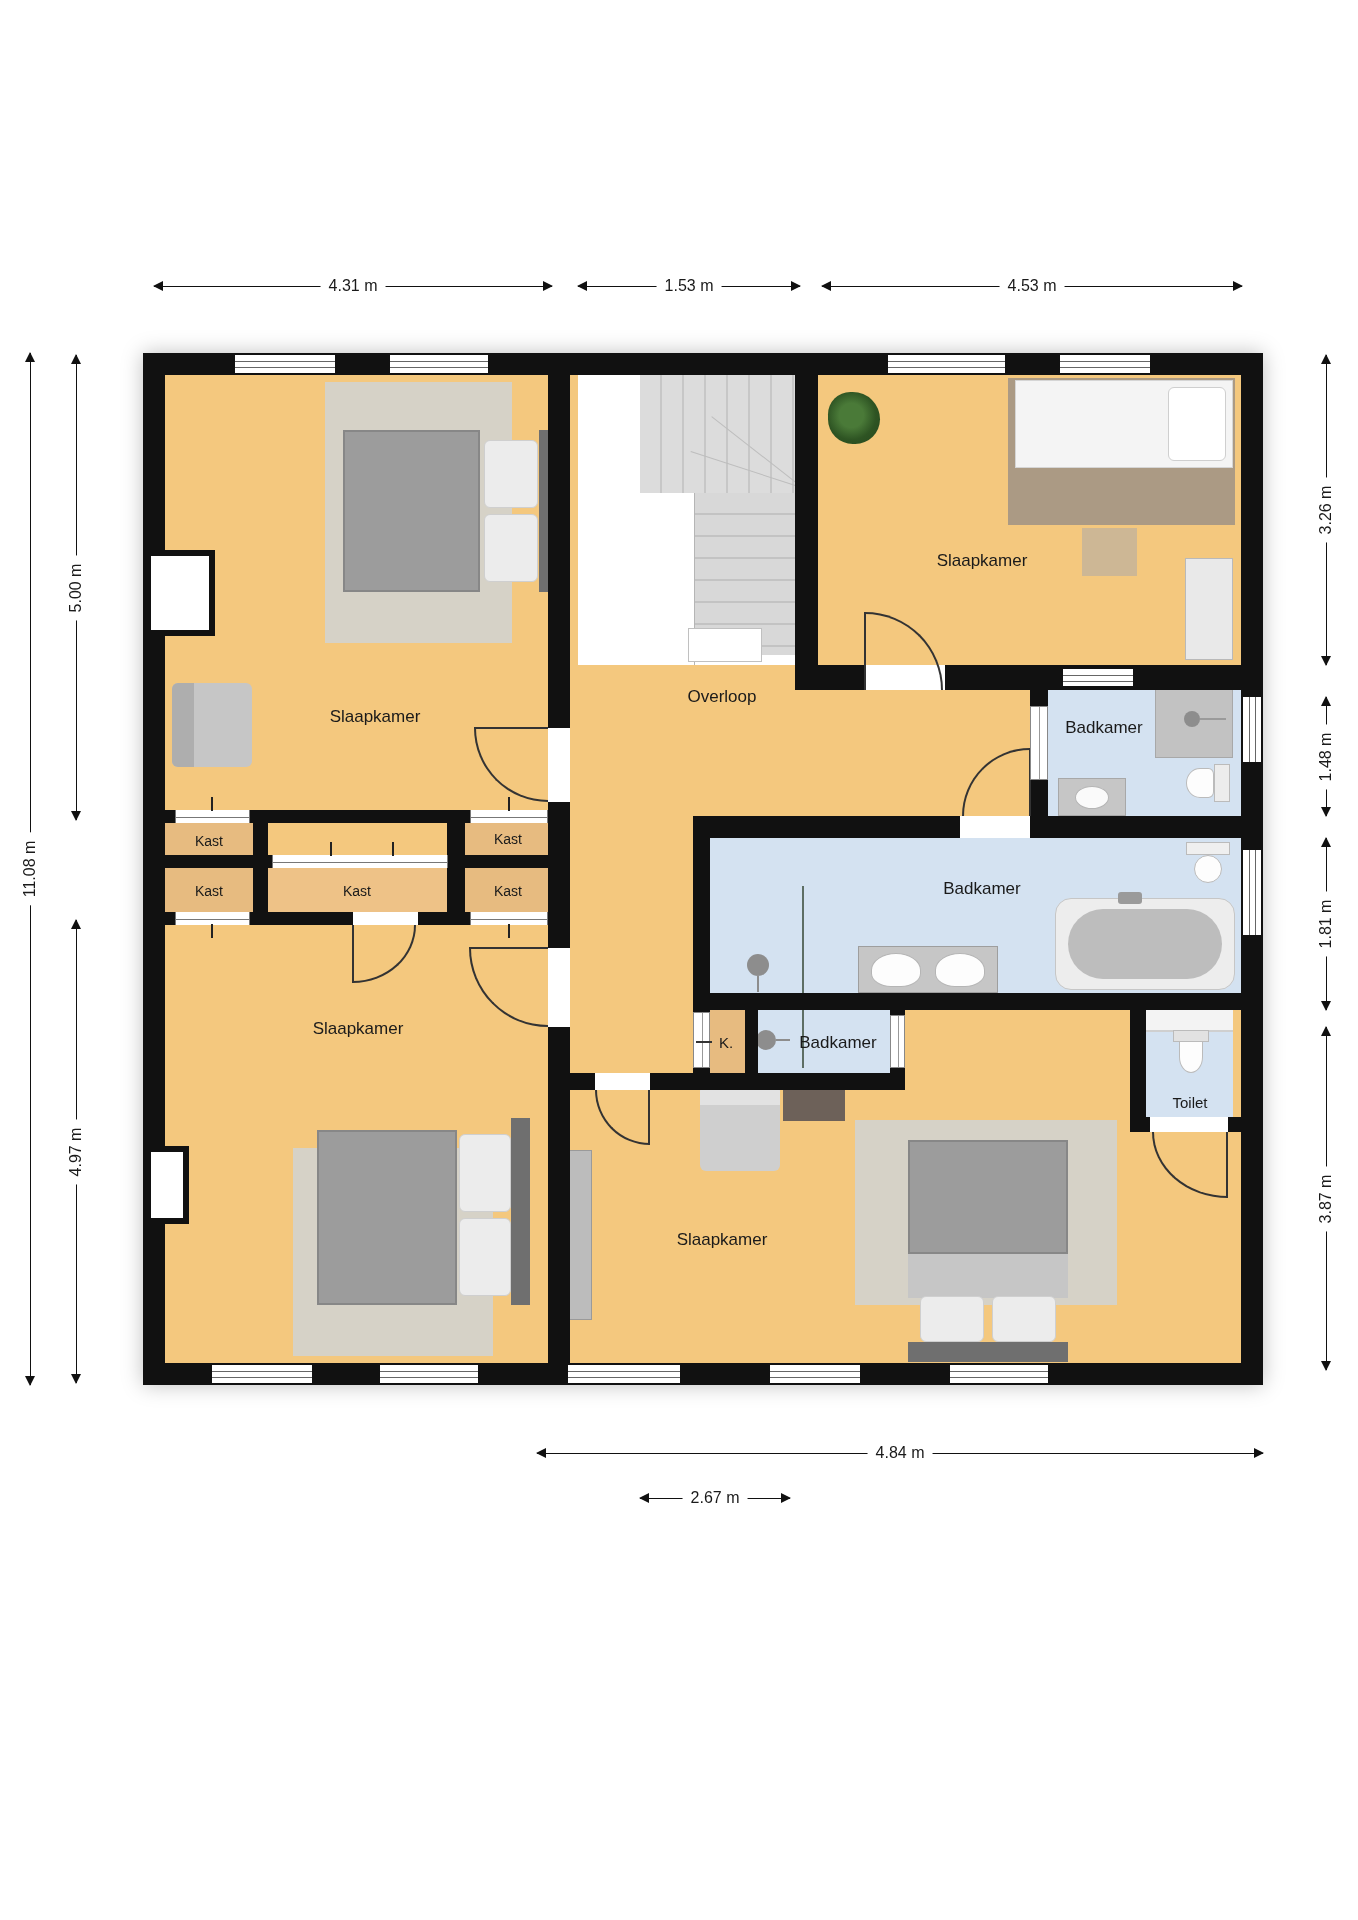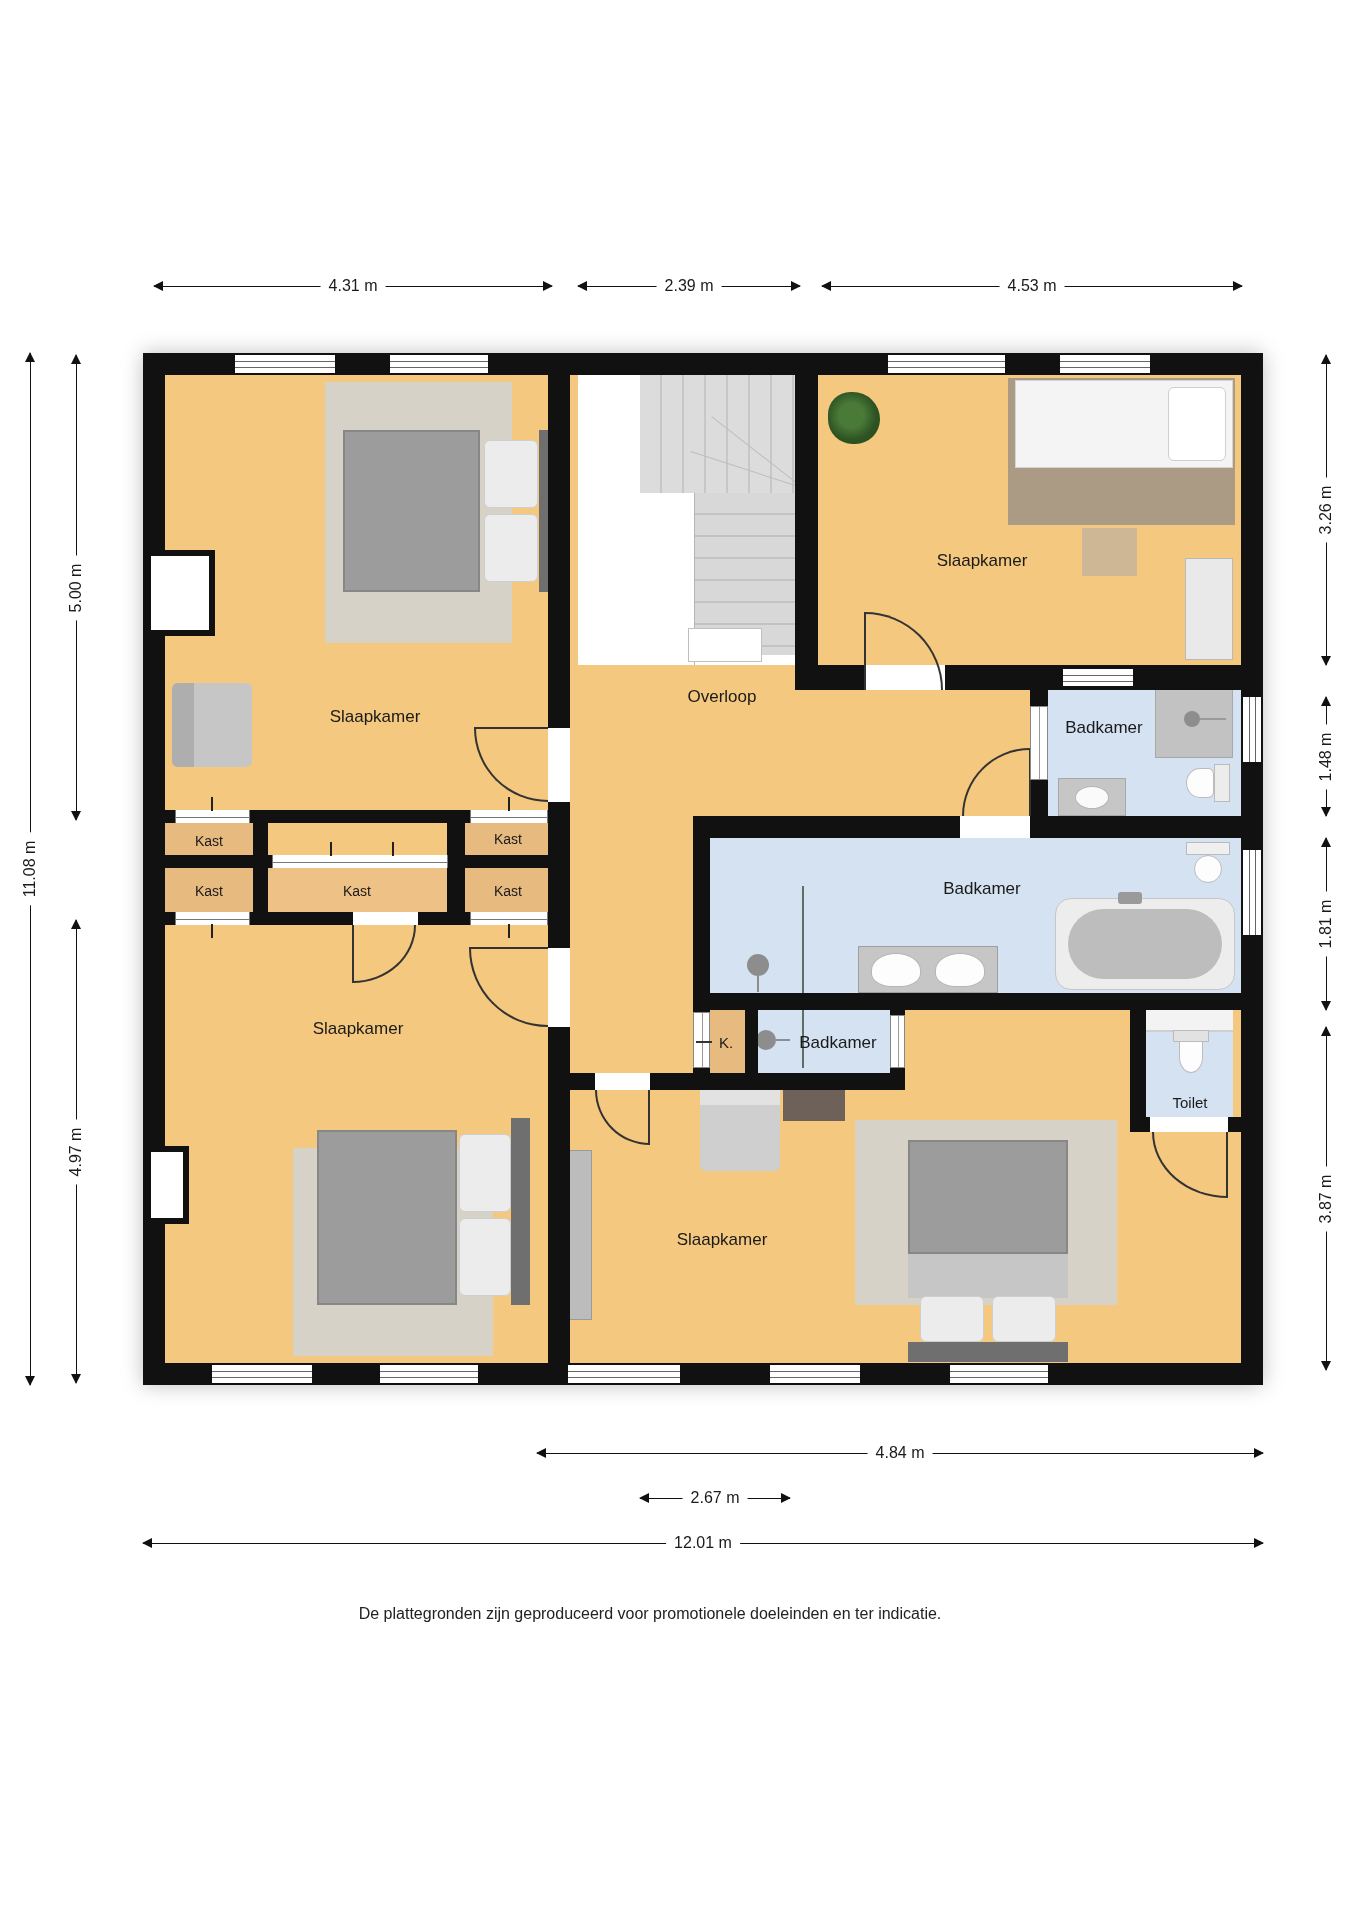--- a/index.html
+++ b/index.html
@@ -272,21 +272,21 @@
   <div class="dim dim-h" style="left:154px;top:280px;width:398px">
     <span class="line-h"></span>
       <span class="ah ah-l"></span>
       <span class="ah ah-r"></span>
     <span class="dim-label">4.31 m</span>
   </div>
   <div class="dim dim-h" style="left:578px;top:280px;width:222px">
     <span class="line-h"></span>
       <span class="ah ah-l"></span>
       <span class="ah ah-r"></span>
-    <span class="dim-label">2.39 m</span>
+    <span class="dim-label">1.53 m</span>
   </div>
   <div class="dim dim-h" style="left:822px;top:280px;width:420px">
     <span class="line-h"></span>
       <span class="ah ah-l"></span>
       <span class="ah ah-r"></span>
     <span class="dim-label">4.53 m</span>
   </div>
 
   <div class="dim dim-v" style="left:24px;top:353px;height:1032px">
     <span class="line-v"></span>
@@ -337,22 +337,15 @@
       <span class="ah ah-l"></span>
       <span class="ah ah-r"></span>
     <span class="dim-label">4.84 m</span>
   </div>
   <div class="dim dim-h" style="left:640px;top:1492px;width:150px">
     <span class="line-h"></span>
       <span class="ah ah-l"></span>
       <span class="ah ah-r"></span>
     <span class="dim-label">2.67 m</span>
   </div>
-  <div class="dim dim-h" style="left:143px;top:1537px;width:1120px">
-    <span class="line-h"></span>
-      <span class="ah ah-l"></span>
-      <span class="ah ah-r"></span>
-    <span class="dim-label">12.01 m</span>
-  </div>
-
-  <div class="footer" style="top:1602px">De plattegronden zijn geproduceerd voor promotionele doeleinden en ter indicatie.</div>
+
 
 </div>
 
 </body></html>

